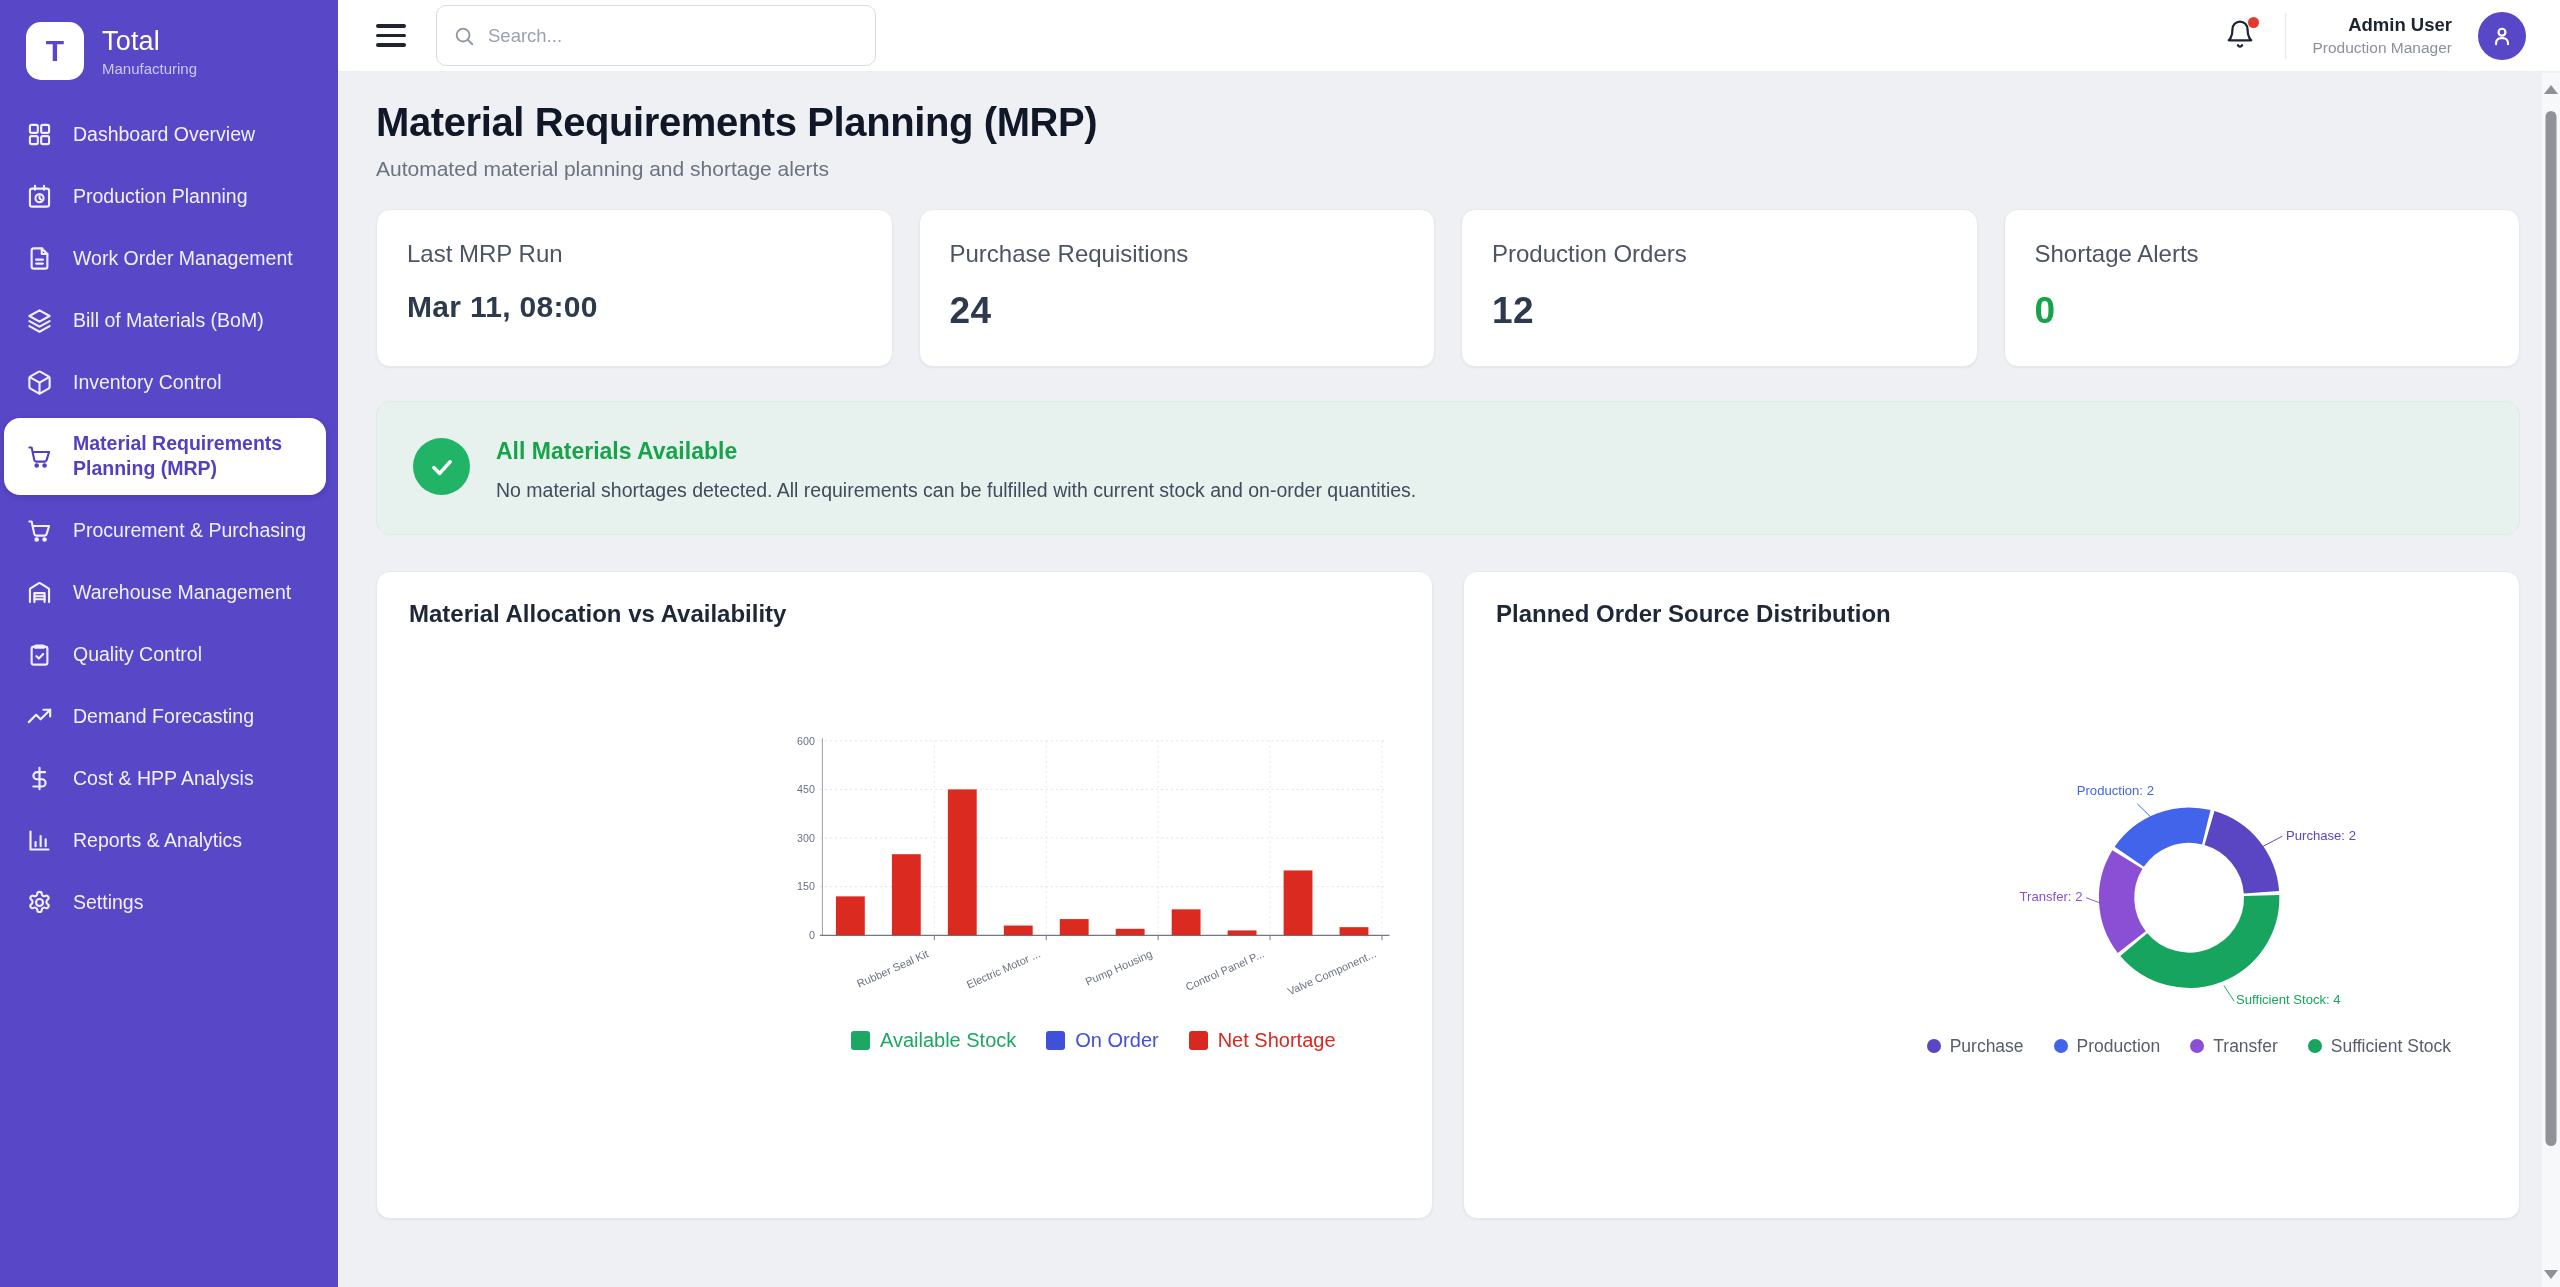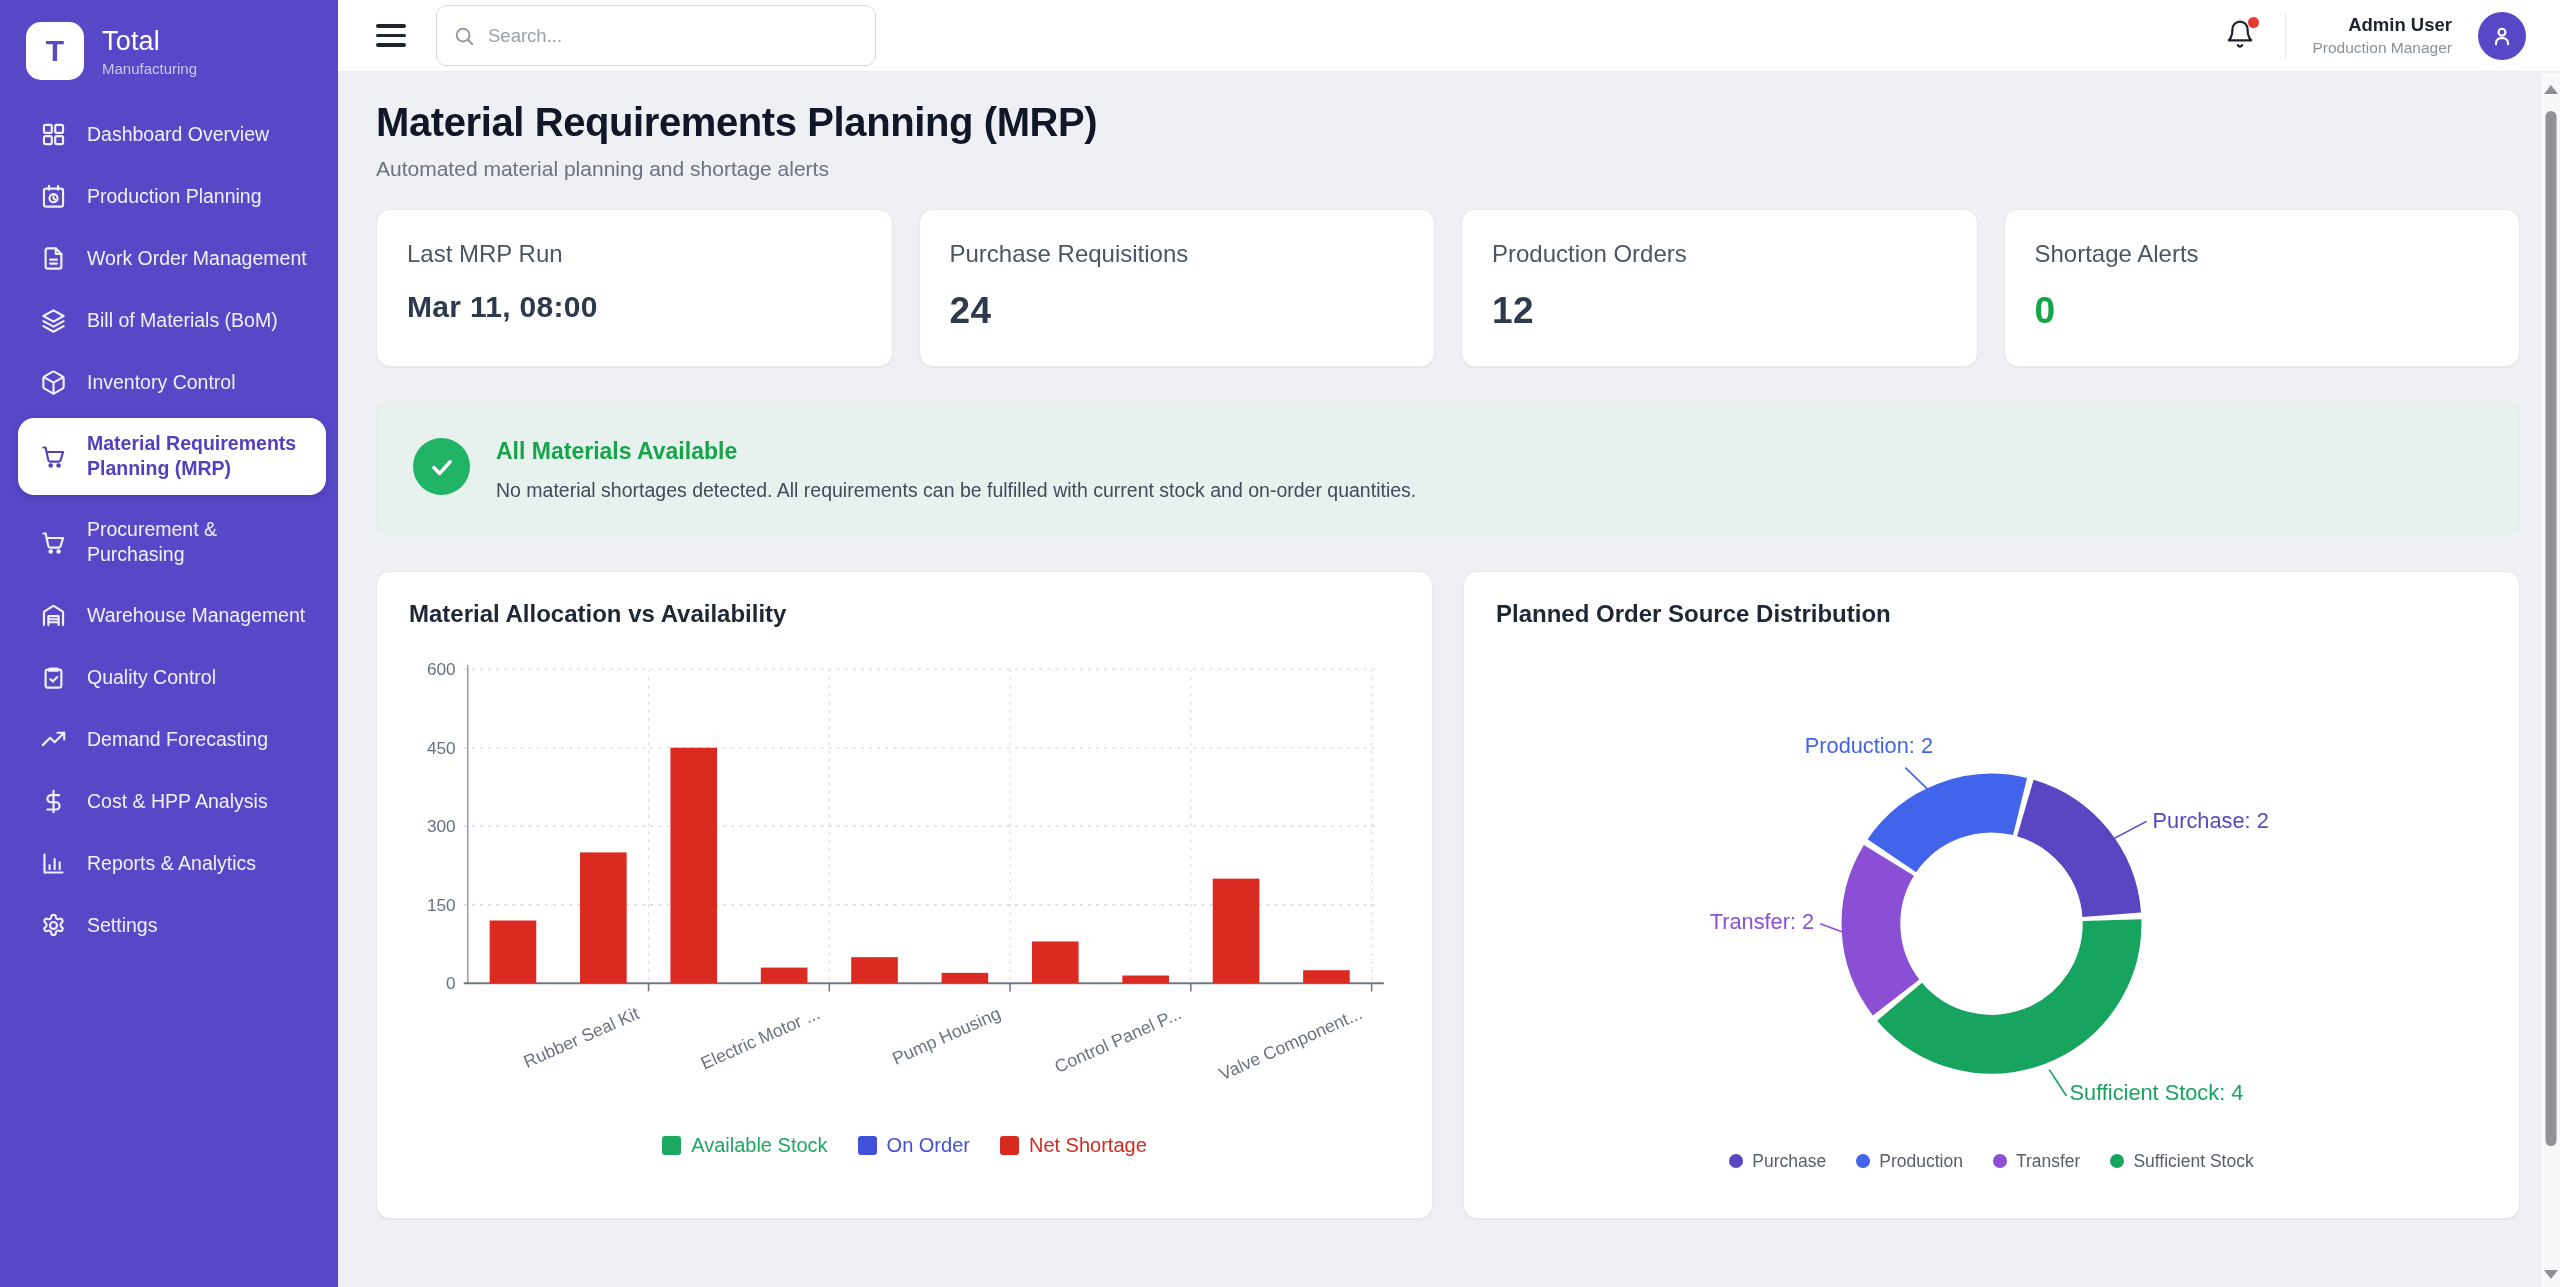--- a/index.html
+++ b/index.html
@@ -5,21 +5,21 @@
   * { margin:0; padding:0; box-sizing:border-box; }
   html,body { width:2560px; height:1287px; overflow:hidden; font-family:"Liberation Sans", sans-serif; background:#eef0f4; }
   .app { display:flex; width:100%; height:100%; }
 
   
   .sidebar { width:338px; flex-shrink:0; background:#5847c7; color:#fff; display:flex; flex-direction:column; }
   .logo-row { display:flex; align-items:center; gap:18px; padding:22px 24px 18px 26px; }
   .logo-box { width:58px; height:58px; background:#fff; border-radius:15px; display:flex; align-items:center; justify-content:center; color:#5847c7; font-weight:700; font-size:30px; }
   .brand-name { font-size:27px; font-weight:400; letter-spacing:.2px; }
   .brand-tag { font-size:15px; color:#cdc7f0; margin-top:3px; }
-  .nav { padding:10px 12px 10px 18px; flex:1; overflow:hidden; }
+  .nav { padding:10px 12px 10px 4px; flex:1; overflow:hidden; }
   .nav-item { display:flex; align-items:center; gap:20px; padding:13px 14px 13px 22px; margin-bottom:9px; border-radius:16px; font-size:19.5px; line-height:1.3; color:#f2f0fd; cursor:pointer; }
   .nav-item .nav-icon { width:27px; height:27px; flex-shrink:0; display:flex; align-items:center; justify-content:center; }
   .nav-item .nav-icon svg { width:27px; height:27px; }
   .nav-item.active { background:#ffffff; color:#5340bf; font-weight:600; box-shadow:0 2px 6px rgba(20,10,80,.18); }
 
   
   .main-col { flex:1; display:flex; flex-direction:column; min-width:0; position:relative; }
   .topbar { height:72px; flex-shrink:0; background:#fff; border-bottom:1px solid #ebedf1; display:flex; align-items:center; gap:30px; padding:0 34px 0 38px; }
   .hamburger { width:30px; display:flex; flex-direction:column; gap:6px; cursor:pointer; }
   .hamburger span { display:block; height:3.5px; background:#20242e; border-radius:2px; }
@@ -49,21 +49,21 @@
   .stat-value { font-size:37px; font-weight:700; color:#2d3a4d; letter-spacing:.3px; }
   .stat-value.small { font-size:30px; }
 
   .alert-banner { background:#e7f2ee; border:1px solid #ddecE5; border-radius:14px; padding:32px 36px; display:flex; gap:26px; align-items:flex-start; margin-bottom:36px; }
   .alert-icon { width:57px; height:57px; border-radius:50%; background:#21b467; flex-shrink:0; display:flex; align-items:center; justify-content:center; margin-top:4px; }
   .alert-icon svg { width:28px; height:28px; stroke:#fff; }
   .alert-title { font-size:23px; font-weight:700; margin:4px 0 14px; }
   .alert-text { font-size:19.5px; color:#404b5c; }
 
   .charts-row { display:flex; gap:30px; }
-  .chart-card { flex:1; background:#fff; border:1px solid #e7e9ef; border-radius:14px; padding:28px 32px; height:648px; box-shadow:0 1px 2px rgba(16,24,40,.05); display:flex; flex-direction:column; }
+  .chart-card { flex:1; background:#fff; border:1px solid #e7e9ef; border-radius:14px; padding:28px 32px; height:648px; box-shadow:0 1px 2px rgba(16,24,40,.05); display:flex; flex-direction:row; }
   .chart-title { font-size:24px; font-weight:700; color:#1d2736; }
   .chart-body { flex:1; display:flex; flex-direction:column; justify-content:center; }
   .chart-body svg { width:100%; display:block; }
   .chart-legend { display:flex; justify-content:center; align-items:center; gap:30px; padding:4px 0 6px; }
   .legend-item { display:flex; align-items:center; gap:10px; font-size:20px; cursor:pointer; }
   .legend-swatch { width:19px; height:19px; border-radius:3px; }
   .donut-legend .legend-item { font-size:17.5px; color:#565d6b; gap:9px; }
   .legend-dot { width:14px; height:14px; border-radius:50%; }
 
   

